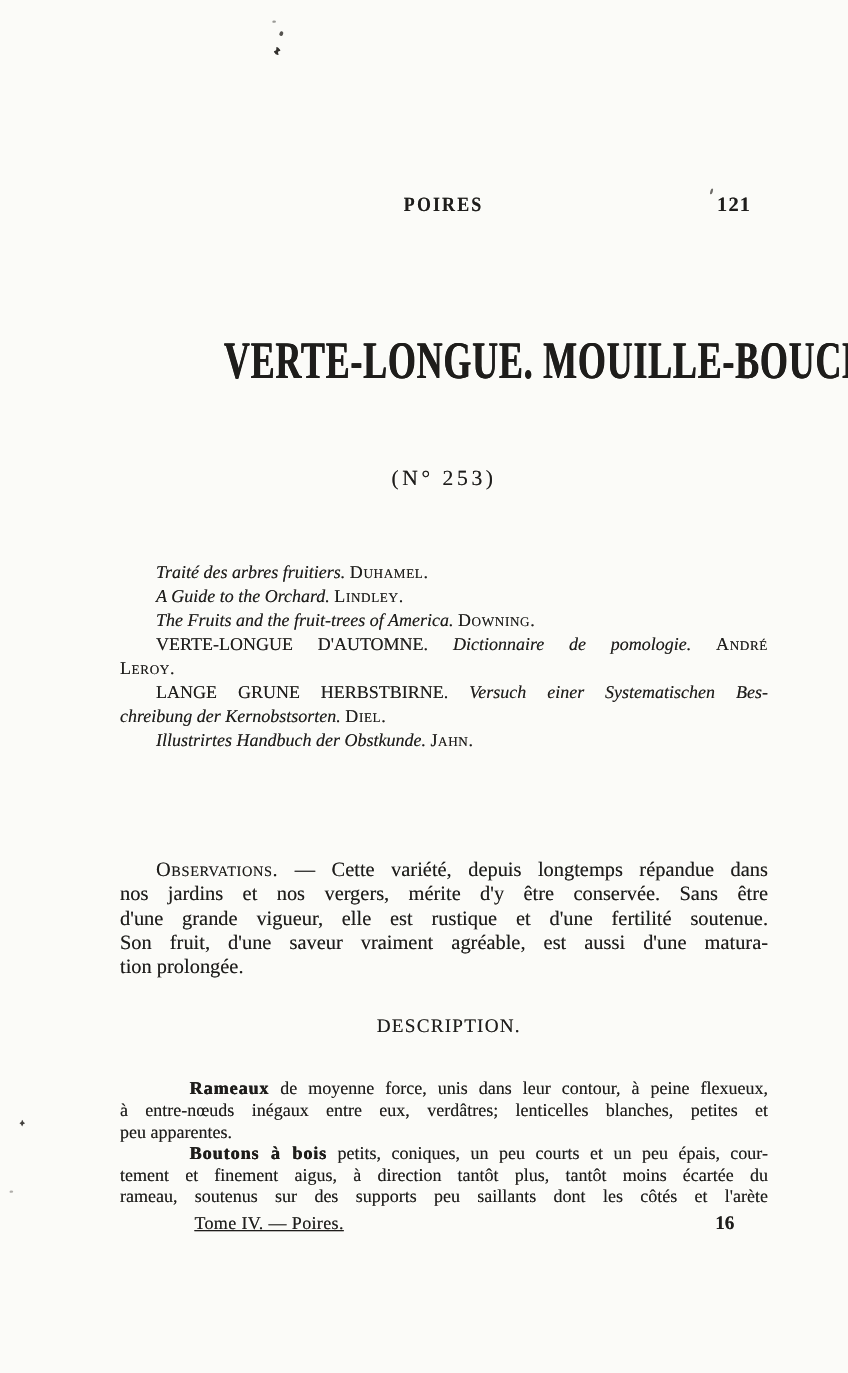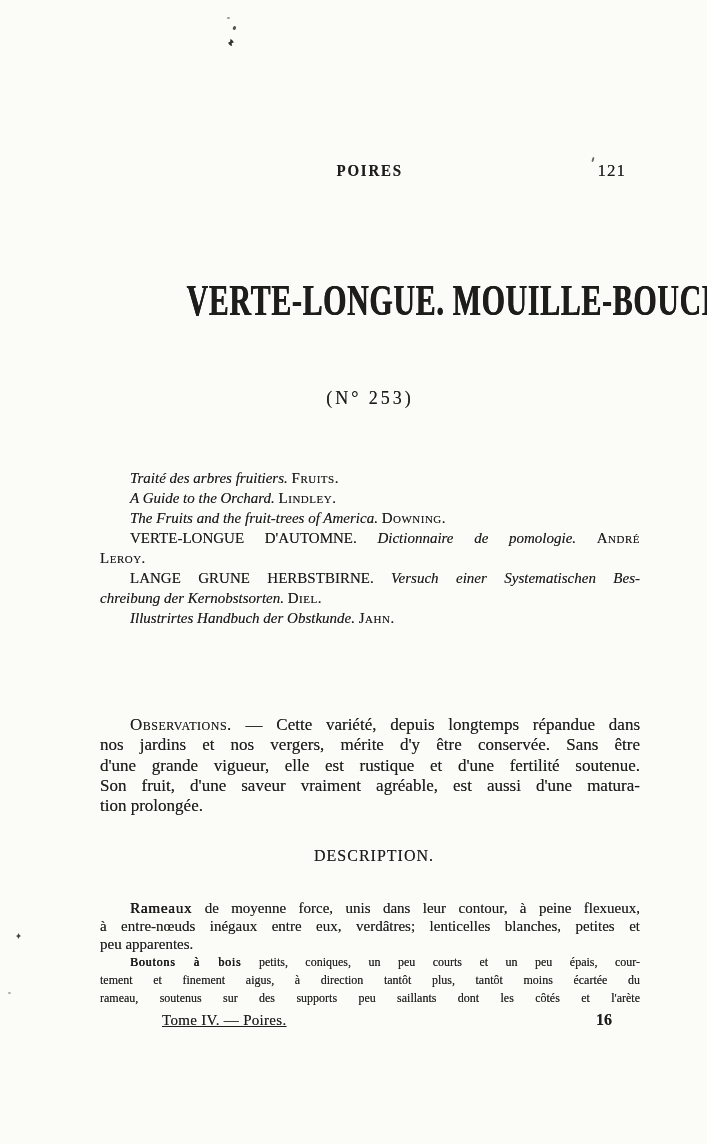--- a/index.html
+++ b/index.html
@@ -16,46 +16,46 @@
   .s1 { left:227px; top:17px;  width:3px; height:2px; background:#9a9a96; }
   .s2 { left:233px; top:26px;  width:3px; height:4px; background:#55534f; transform:rotate(25deg); }
   .s3 { left:228px; top:39px;  width:6px; height:7px; background:#33312e; clip-path:polygon(40% 0,65% 10%,100% 45%,60% 60%,70% 100%,30% 90%,0 55%,35% 40%); }
   .s4 { left:16px;  top:933px; width:5px; height:6px; background:#44423f; clip-path:polygon(50% 0,70% 35%,100% 50%,65% 65%,50% 100%,30% 65%,0 50%,35% 35%); }
   .s5 { left:8px;   top:992px; width:3px; height:2px; background:#b0aeaa; }
   .s6 { left:592px; top:157px; width:2px; height:5px; background:#6e6c68; transform:rotate(18deg); }
 
   
   .running-head { position:absolute; left:100px; top:161px; width:540px; text-align:center; }
   .head-title { font-size:17px; font-weight:700; letter-spacing:2px; display:inline-block; transform:scaleX(.88); }
-  .page-number { position:absolute; right:14px; top:0; font-size:17px; font-weight:400; letter-spacing:1px; }
+  .page-number { position:absolute; right:14px; top:0; font-size:17px; font-weight:700; letter-spacing:1px; }
 
   
   .main-title {
     position:absolute; left:100px; top:279px; width:540px; margin:0;
     text-align:center; font-size:44px; line-height:44px; font-weight:700;
     transform:scaleX(.68); transform-origin:center;
     letter-spacing:1px; white-space:nowrap;
     text-shadow:.6px 0 0 currentColor, 0 0 .5px rgba(30,29,27,.7);
   }
   .variety-number { position:absolute; left:100px; top:388px; width:540px; text-align:center; font-size:18px; letter-spacing:3px; }
 
   
   .text-block { position:absolute; left:100px; width:540px; }
   .line { text-align:left; }
   .line.justify { text-align:justify; text-align-last:justify; }
   .line.indent { text-indent:30px; }
   .seg-italic { font-style:italic; }
   .seg-smallcaps { font-variant:small-caps; letter-spacing:.5px; }
-  .seg-bold { font-weight:400; letter-spacing:.8px; text-shadow:.4px 0 0 currentColor, 0 0 .5px rgba(30,29,27,.7); }
+  .seg-bold { font-weight:700; letter-spacing:.8px; text-shadow:.4px 0 0 currentColor, 0 0 .5px rgba(30,29,27,.7);margin-left:28px; }
 
   .bib { top:468px; font-size:15px; line-height:20px; }
   .obs { top:705px; font-size:17px; line-height:20.3px;margin-top:10px; }
   .desc-heading { position:absolute; left:100px; top:843px; width:540px; margin:4px; text-align:center; font-size:16px; font-weight:400; letter-spacing:1px; }
   .rameaux { top:899px; font-size:15px; line-height:18.2px; }
-  .boutons { top:953px; font-size:12px; line-height:18.2px; }
+  .boutons { top:953px; font-size:15px; line-height:18.2px; }
 
   
   .page-footer { position:absolute; left:100px; top:1012px; width:540px; font-size:15px;text-decoration:underline; }
   .footer-left { margin-left:62px; letter-spacing:.3px; }
   .folio { position:absolute; right:28px; top:-1px; font-size:16px; font-weight:700; }
 </style>
 </head>
 <body>
 
 <div class="page">
@@ -69,21 +69,21 @@
   <header class="running-head">
     <span class="head-title">POIRES</span>
     <span class="page-number">121</span>
   </header>
 
   <h1 class="main-title">VERTE-LONGUE. MOUILLE-BOUCHE</h1>
 
   <div class="variety-number">(N° 253)</div>
 
   <section class="text-block bib">
-      <div class="line indent"><span class="seg-italic">Traité des arbres fruitiers. </span><span class="seg-smallcaps">Fruits.</span></div>
+      <div class="line indent"><span class="seg-italic">Traité des arbres fruitiers. </span><span class="seg-smallcaps">Duhamel.</span></div>
       <div class="line indent"><span class="seg-italic">A Guide to the Orchard. </span><span class="seg-smallcaps">Lindley.</span></div>
       <div class="line indent"><span class="seg-italic">The Fruits and the fruit-trees of America. </span><span class="seg-smallcaps">Downing.</span></div>
       <div class="line justify indent"><span class="seg-plain">VERTE-LONGUE D'AUTOMNE. </span><span class="seg-italic">Dictionnaire de pomologie. </span><span class="seg-smallcaps">André</span></div>
       <div class="line"><span class="seg-smallcaps">Leroy.</span></div>
       <div class="line justify indent"><span class="seg-plain">LANGE GRUNE HERBSTBIRNE. </span><span class="seg-italic">Versuch einer Systematischen Bes-</span></div>
       <div class="line"><span class="seg-italic">chreibung der Kernobstsorten. </span><span class="seg-smallcaps">Diel.</span></div>
       <div class="line indent"><span class="seg-italic">Illustrirtes Handbuch der Obstkunde. </span><span class="seg-smallcaps">Jahn.</span></div>
     </section>
 
   <section class="text-block obs">

